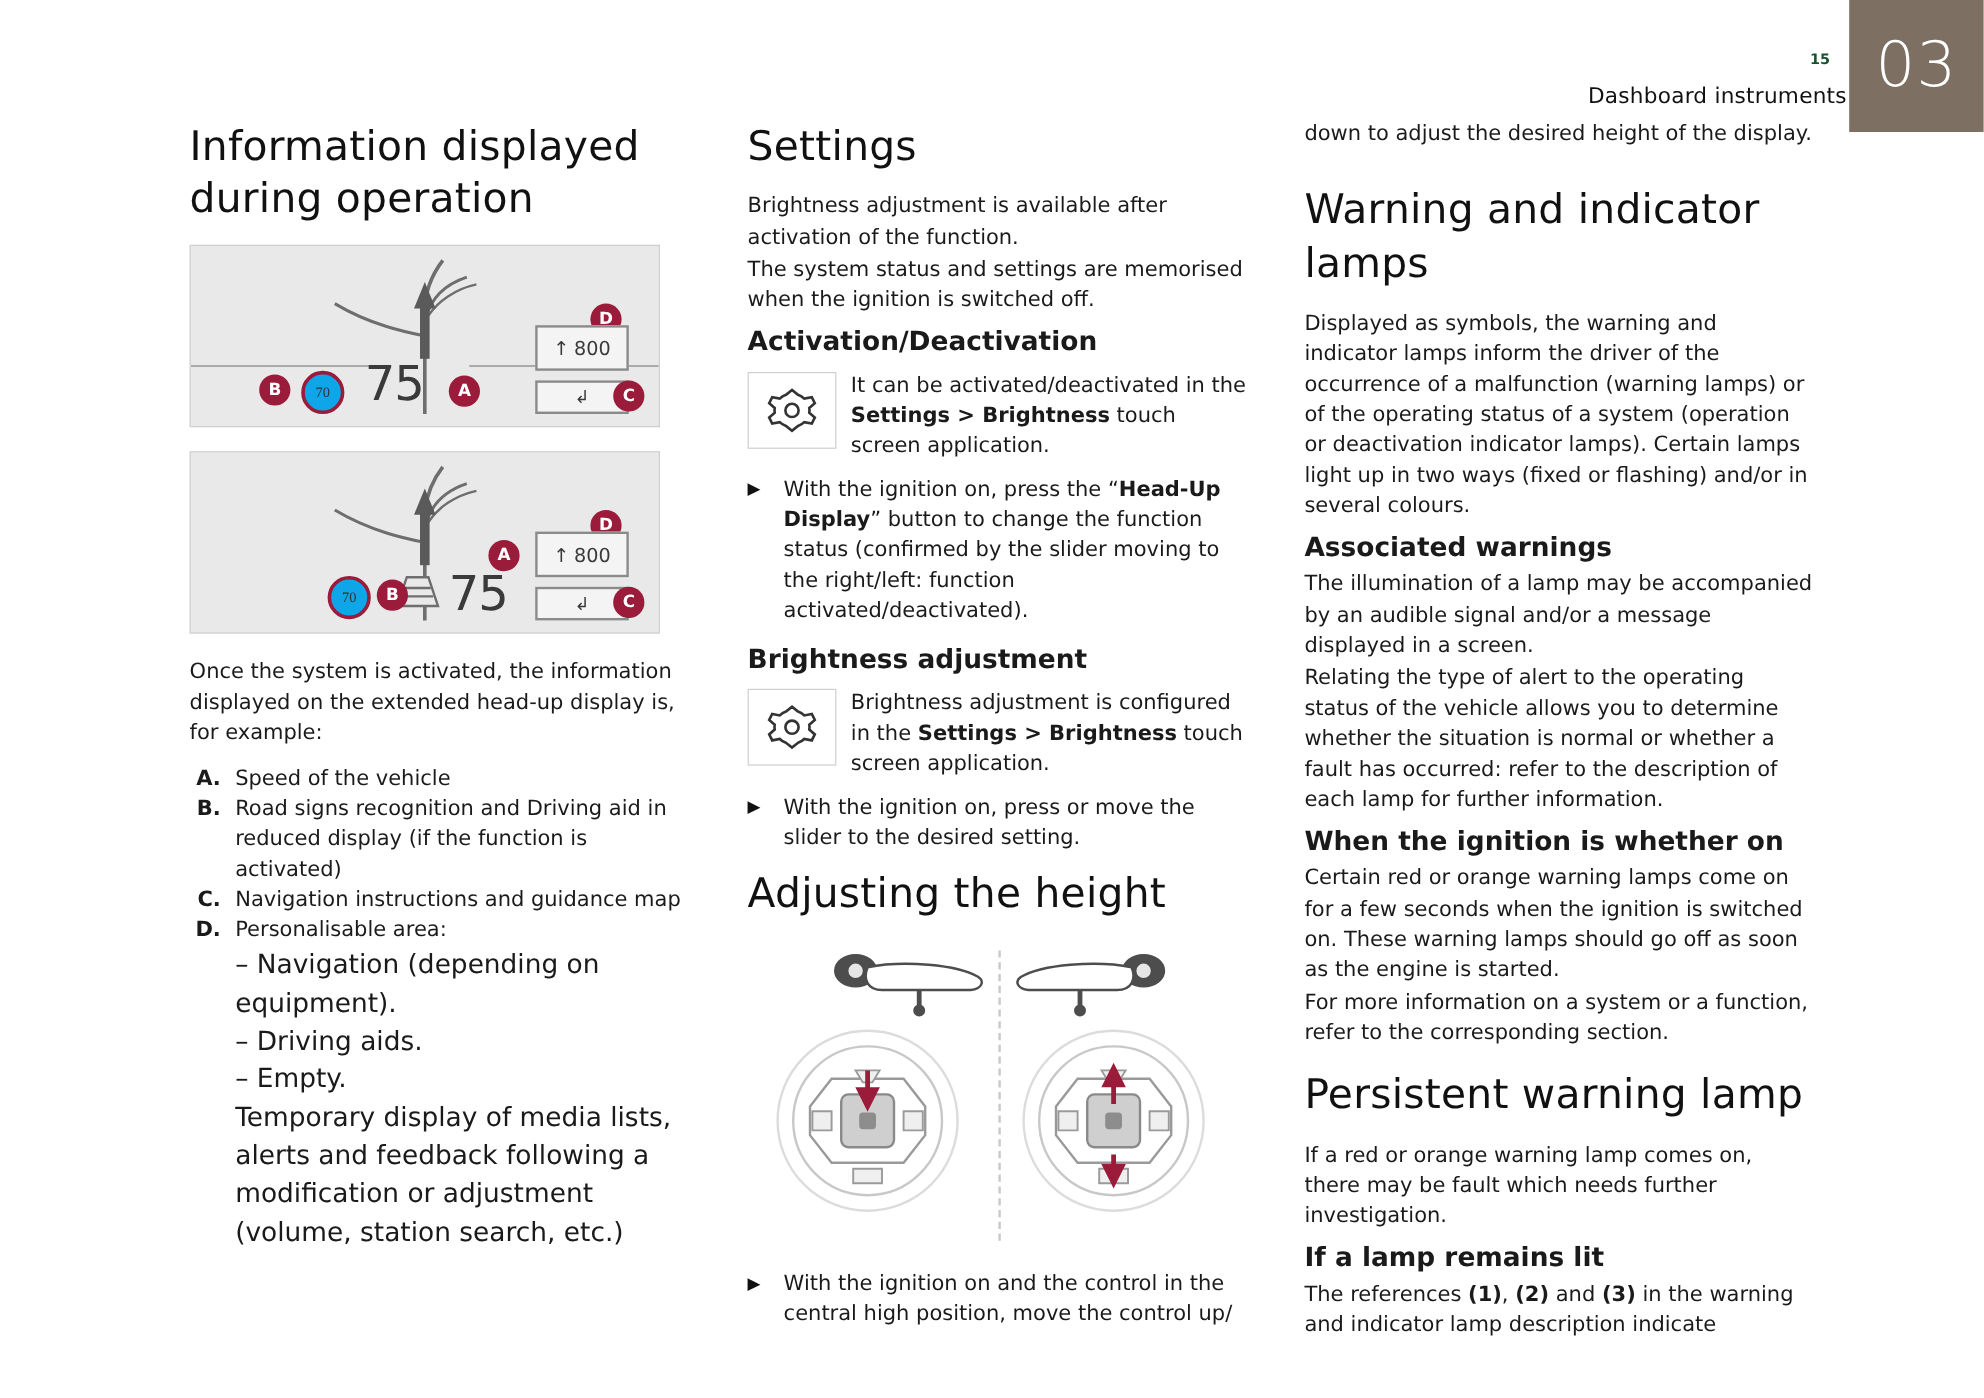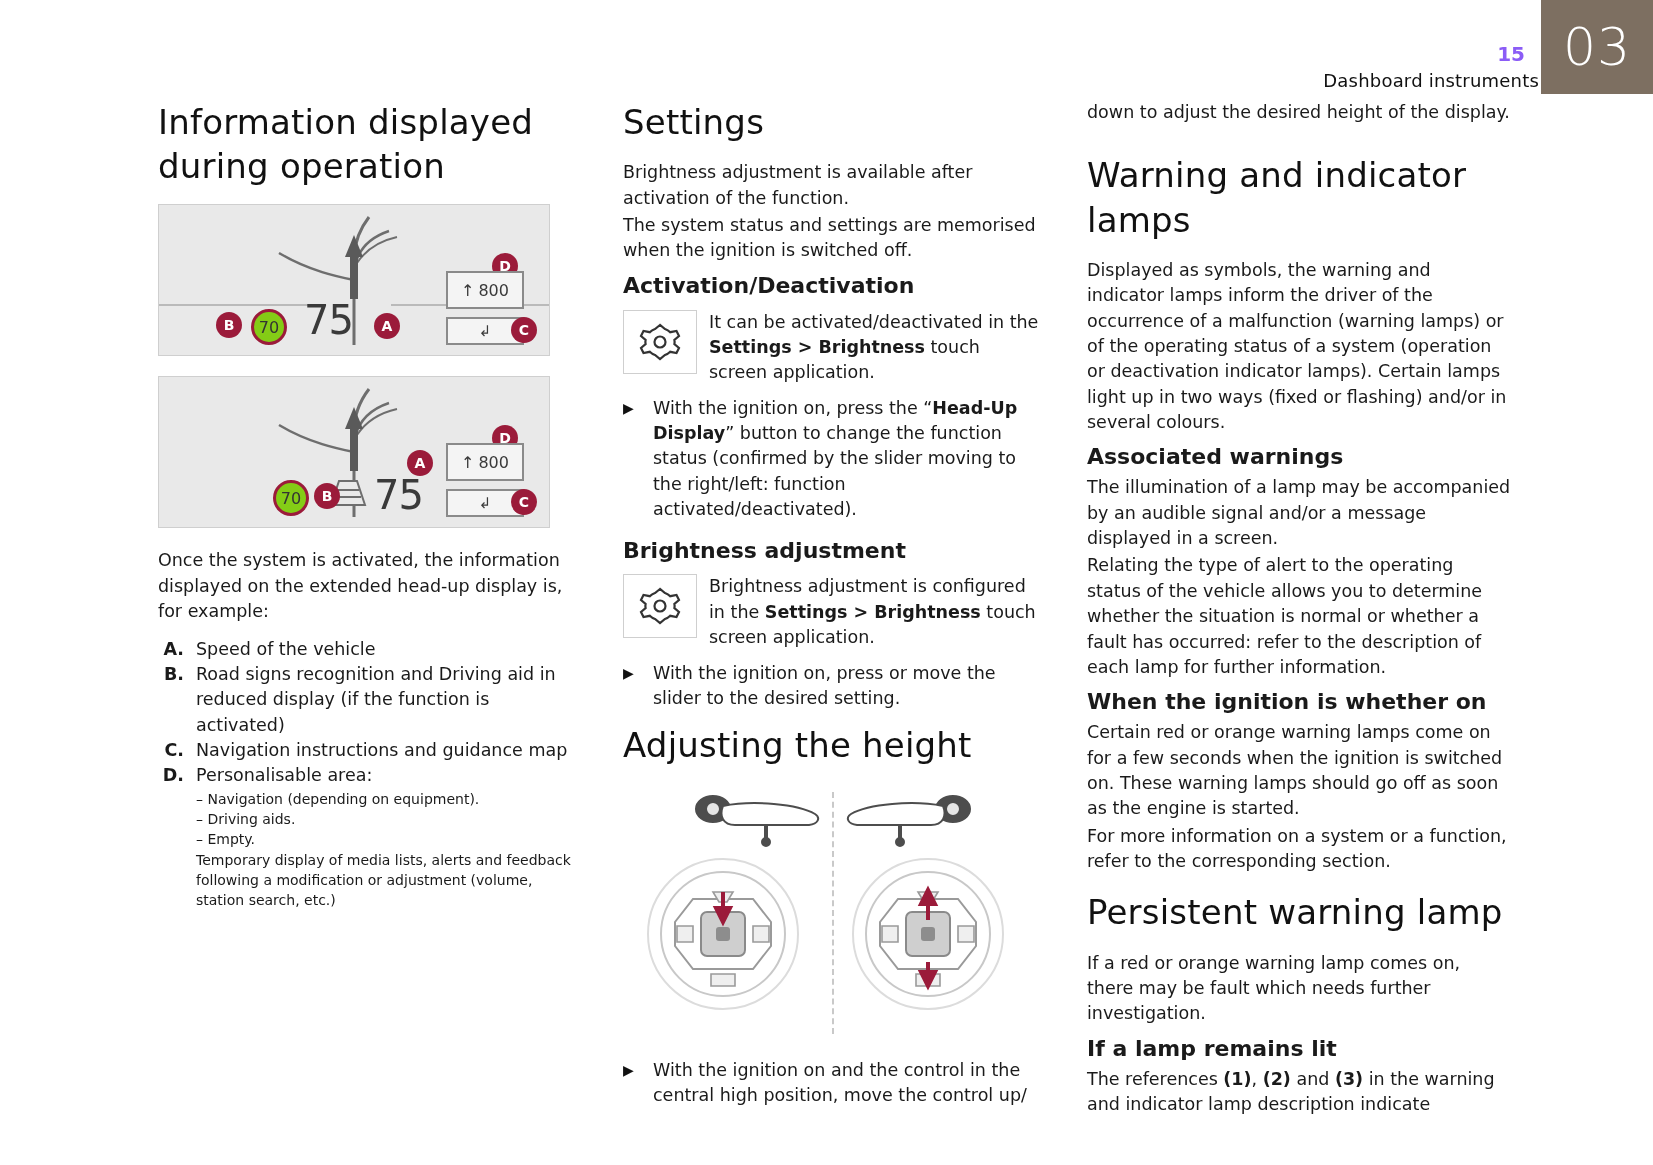--- a/index.html
+++ b/index.html
@@ -20,38 +20,38 @@
     width: 1653px;
     height: 1165px;
   }
 
   
   .chapter-tab {
     position: absolute;
     top: 0;
     right: 0;
     width: 112px;
-    height: 94px;
+    height: 110px;
     background: #7d6f61;
     color: #ffffff;
     display: flex;
     align-items: center;
     justify-content: center;
     font-size: 52px;
     letter-spacing: 1px;
     font-family: "DejaVu Sans", sans-serif;
     font-weight: 300;
   }
   .page-number {
     position: absolute;
     top: 42px;
     right: 128px;
-    font-size: 20px;
+    font-size: 12px;
     font-weight: bold;
-    color: #8b5cf6;
+    color: #14532d;
   }
   .header-section {
     position: absolute;
     top: 70px;
     right: 114px;
     font-size: 18px;
     color: #111;
     letter-spacing: 0.2px;
   }
 
@@ -113,26 +113,27 @@
     display: flex;
     align-items: center;
     justify-content: center;
   }
   .speedsign {
     position: absolute;
     width: 30px;
     height: 30px;
     border-radius: 50%;
     border: 3px solid #9b1b3a;
-    background: #84cc16;
+    background: #0ea5e9;
     color: #333;
-    font-size: 16px;
+    font-size: 12px;
     display: flex;
     align-items: center;
     justify-content: center;
+    font-family: Liberation Serif, serif;
   }
   .bigspeed {
     position: absolute;
     font-size: 40px;
     color: #3a3a3a;
     font-family: "DejaVu Sans", sans-serif;
     letter-spacing: -1px;
   }
   .navbox {
     position: absolute;
@@ -162,21 +163,21 @@
   .defkey {
     width: 38px;
     flex: 0 0 38px;
     font-weight: bold;
     text-align: right;
     padding-right: 12px;
     box-sizing: border-box;
   }
   .defval { flex: 1; }
   .subitem {
-    font-size: 14px;
+    font-size: 22px;
     line-height: 1.45;
     padding-left: 38px;
   }
 
   
   .iconrow {
     display: flex;
     align-items: flex-start;
     margin: 8px 0 10px 0;
   }

